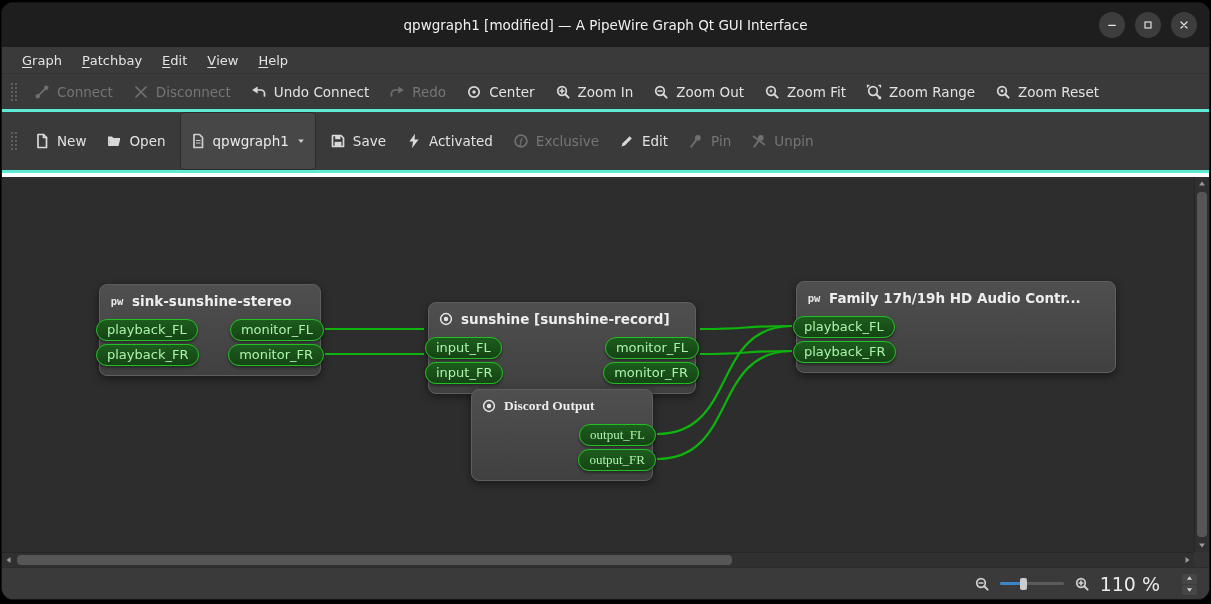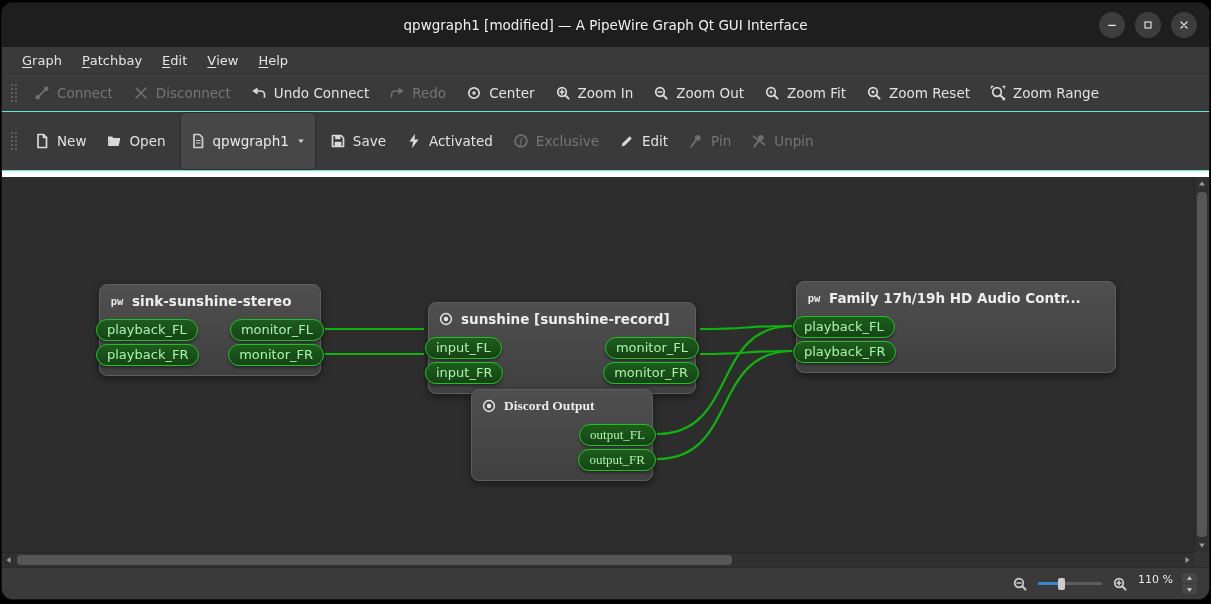--- a/index.html
+++ b/index.html
@@ -5,28 +5,28 @@
   *{box-sizing:border-box;margin:0;padding:0}
   html,body{width:1211px;height:604px;background:#000;font-family:"DejaVu Sans","Liberation Sans",sans-serif;overflow:hidden}
   .window{position:absolute;top:2px;left:1px;width:1209px;height:598px;background:#3a3a3a;border:1px solid #141414;border-radius:12px;overflow:hidden;display:flex;flex-direction:column}
   .titlebar{flex:0 0 44px;background:#1e1e1e;display:flex;align-items:center;justify-content:center;position:relative}
   .title{color:#f1f1f1;font-size:13.5px;font-weight:normal}
   .win-controls{position:absolute;right:12px;top:50%;transform:translateY(-50%);display:flex;gap:10px}
   .win-btn{width:26px;height:26px;border-radius:50%;background:#3d3d3d;display:flex;align-items:center;justify-content:center}
   .menubar{flex:0 0 27px;background:#3a3a3a;border-bottom:1px solid #333;display:flex;align-items:stretch;padding-left:10px}
   .menu-item{padding:4px 10px;display:flex;align-items:center;color:#e3e3e3;font-size:13px}
   .menu-item u{text-underline-offset:2px}
-  .toolbar{flex:0 0 38px;background:#3a3a3a;border-bottom:1px solid #5eead4;display:flex;align-items:center;padding:0 6px}
+  .toolbar{flex:0 0 38px;background:#3a3a3a;border-bottom:3px solid #5eead4;display:flex;align-items:center;padding:0 6px}
   .tb-handle{width:7px;height:22px;margin:0 8px 0 2px;background-image:radial-gradient(#606060 1px,transparent 1.2px);background-size:4px 4px;background-position:0 1px}
   .tb-group{display:flex;align-items:center;gap:2px}
   .tb-btn{display:flex;align-items:center;gap:7px;padding:6px 9px;border-radius:4px;color:#e2e2e2;font-size:13.5px;white-space:nowrap}
   .tb-btn.disabled{color:#757575}
   .tb-icon{display:flex;align-items:center;justify-content:center}
   .tb-combo{display:flex;align-items:center;gap:7px;background:#474747;border:1px solid #2b2b2b;border-radius:4px;padding:20px 9px;margin:0 5px;color:#eaeaea;font-size:13.5px}
-  .canvas-wrap{flex:1;display:grid;grid-template-columns:1fr 15px;grid-template-rows:1fr 15px;background:#0f172a;border-top:6px solid #ffffff}
+  .canvas-wrap{flex:1;display:grid;grid-template-columns:1fr 15px;grid-template-rows:1fr 15px;background:#0f172a;border-top:4px solid #ffffff}
   .canvas{position:relative;overflow:hidden;background:#2d2d2d}
   .canvas svg.wires{position:absolute;inset:0;width:100%;height:100%;pointer-events:none;z-index:5}
   .node{position:absolute;background:linear-gradient(#4f4f4f,#404040);border:1px solid #5e5e5e;border-radius:8px;box-shadow:0 3px 8px rgba(0,0,0,.45);z-index:2}
   .node-title{height:32px;display:flex;align-items:center;gap:7px;padding:0 9px;color:#ededed;font-weight:bold;font-size:13.5px;white-space:nowrap;overflow:hidden}
   .node-ports{display:flex;flex-direction:column;gap:3px;padding:2px 0 9px}
   .port-row{display:flex;justify-content:space-between;height:22px}
   .port{display:inline-block;height:22px;line-height:18px;padding:1px 10px;border-radius:11px;border:1.5px solid var(--port-border,#22c022);background:linear-gradient(var(--port-bg1,#1d5c1d),var(--port-bg2,#154415));color:var(--port-text,#abf3ab);font-size:13px;white-space:nowrap;box-shadow:0 2px 3px rgba(0,0,0,.4)}
   .port.left{margin-left:-4px}
   .port.right{margin-right:-4px;margin-left:auto}
   .vscroll{grid-column:2;grid-row:1;background:#303030;border-left:1px solid #262626;position:relative}
@@ -35,21 +35,21 @@
   .vhandle{position:absolute;left:2px;right:2px;top:15px;bottom:15px;background:#565656;border-radius:4px}
   .hhandle{position:absolute;top:2px;bottom:2px;left:15px;width:60%;background:#565656;border-radius:4px}
   .sb-arrow{position:absolute;display:flex;align-items:center;justify-content:center;width:14px;height:14px}
   .sb-arrow.up{top:0;left:0}.sb-arrow.down{bottom:0;left:0}
   .sb-arrow.left{left:0;top:0}.sb-arrow.right{right:0;top:0}
   .statusbar{flex:0 0 32px;background:#3a3a3a;border-top:1px solid #2c2c2c;display:flex;align-items:center;justify-content:flex-end;gap:10px;padding:0 12px}
   .slider{width:64px;height:16px;position:relative;display:flex;align-items:center}
   .slider-track{height:3px;width:100%;background:#5c5c5c;border-radius:2px}
   .slider-fill{position:absolute;left:0;height:3px;background:var(--accent,#3986c9);border-radius:2px}
   .slider-handle{position:absolute;top:2px;width:7px;height:12px;background:#cccccc;border-radius:2px}
-  .zoom-field{display:flex;align-items:flex-start;gap:4px;color:#eaeaea;font-size:11px}
+  .zoom-field{display:flex;align-items:flex-end;gap:17px;color:#eaeaea;font-size:19px}
   .spins{display:flex;flex-direction:column;gap:1px;margin-left:5px}
   .spin{width:15px;height:10px;background:#464646;border-radius:2px;display:flex;align-items:center;justify-content:center}
 </style>
 </head>
 <body>
 
 <div class="window">
 
   <div class="titlebar">
     <span class="title">qpwgraph1 [modified] — A PipeWire Graph Qt GUI Interface</span>
@@ -154,36 +154,36 @@
               <circle cx="7" cy="7" r="4.3" fill="none" stroke="#d9d9d9" stroke-width="1.7"></circle>
               <line x1="10.3" y1="10.3" x2="13.6" y2="13.6" stroke="#d9d9d9" stroke-width="2" stroke-linecap="round"></line>
               <path d="M5.5 7 H8.5 M7 5.5 V8.5" stroke="#d9d9d9" stroke-width="1.2"></path>
             </svg>
           </span>
           <span class="tb-label">Zoom Fit</span>
         </div>
         <div class="tb-btn">
           <span class="tb-icon">
             <svg width="16" height="16" viewBox="0 0 16 16">
+              <path d="M1.5 3.5 V1.5 H3.5 M12.5 1.5 H14.5 V3.5 M14.5 12.5 V14.5 H12.5" stroke="#d9d9d9" stroke-width="1.3" fill="none"></path>
+              <circle cx="7" cy="7" r="4.3" fill="none" stroke="#d9d9d9" stroke-width="1.7"></circle>
+              <line x1="10.3" y1="10.3" x2="13.6" y2="13.6" stroke="#d9d9d9" stroke-width="2" stroke-linecap="round"></line>
+            </svg>
+          </span>
+          <span class="tb-label">Zoom Range</span>
+        </div>
+        <div class="tb-btn">
+          <span class="tb-icon">
+            <svg width="16" height="16" viewBox="0 0 16 16">
               <circle cx="7" cy="7" r="4.3" fill="none" stroke="#d9d9d9" stroke-width="1.7"></circle>
               <line x1="10.3" y1="10.3" x2="13.6" y2="13.6" stroke="#d9d9d9" stroke-width="2" stroke-linecap="round"></line>
               <rect x="5.7" y="5.7" width="2.6" height="2.6" fill="#d9d9d9"></rect>
             </svg>
           </span>
           <span class="tb-label">Zoom Reset</span>
-        </div>
-        <div class="tb-btn">
-          <span class="tb-icon">
-            <svg width="16" height="16" viewBox="0 0 16 16">
-              <path d="M1.5 3.5 V1.5 H3.5 M12.5 1.5 H14.5 V3.5 M14.5 12.5 V14.5 H12.5" stroke="#d9d9d9" stroke-width="1.3" fill="none"></path>
-              <circle cx="7" cy="7" r="4.3" fill="none" stroke="#d9d9d9" stroke-width="1.7"></circle>
-              <line x1="10.3" y1="10.3" x2="13.6" y2="13.6" stroke="#d9d9d9" stroke-width="2" stroke-linecap="round"></line>
-            </svg>
-          </span>
-          <span class="tb-label">Zoom Range</span>
         </div>
       </div>
   </div>
 
   <div class="toolbar">
     <div class="tb-handle"></div>
     <div class="tb-group">
         <div class="tb-btn">
           <span class="tb-icon">
             <svg width="16" height="16" viewBox="0 0 16 16">

